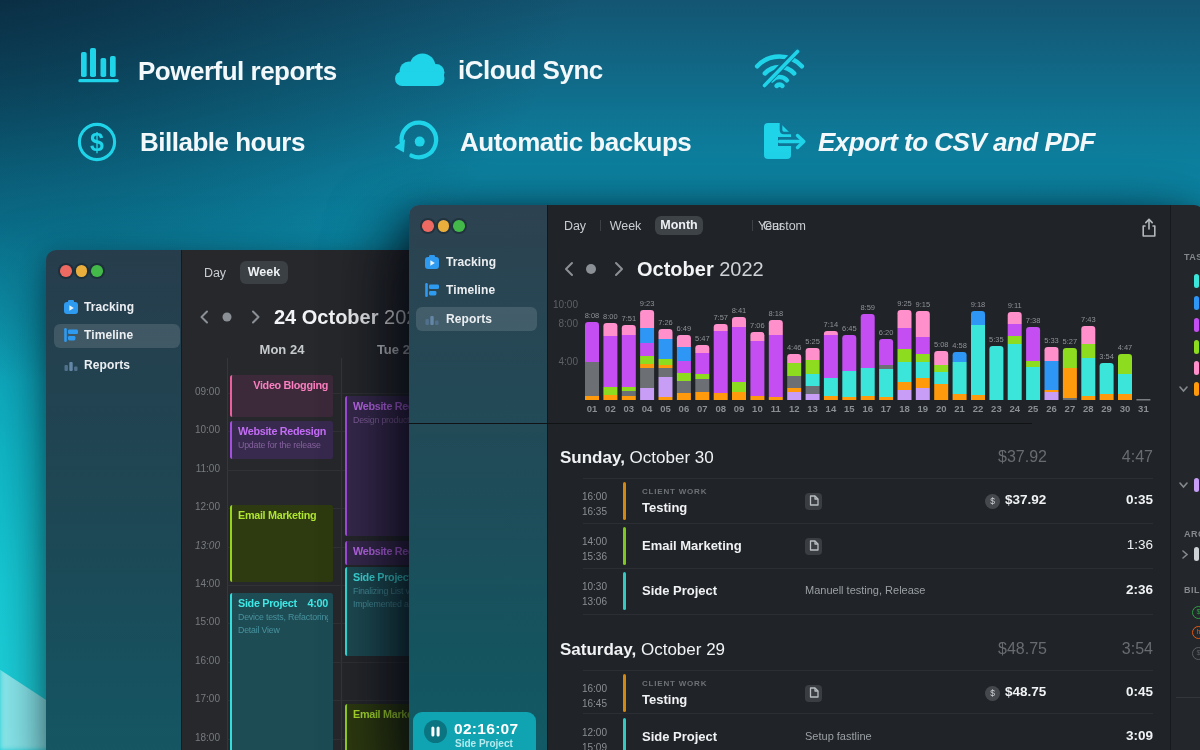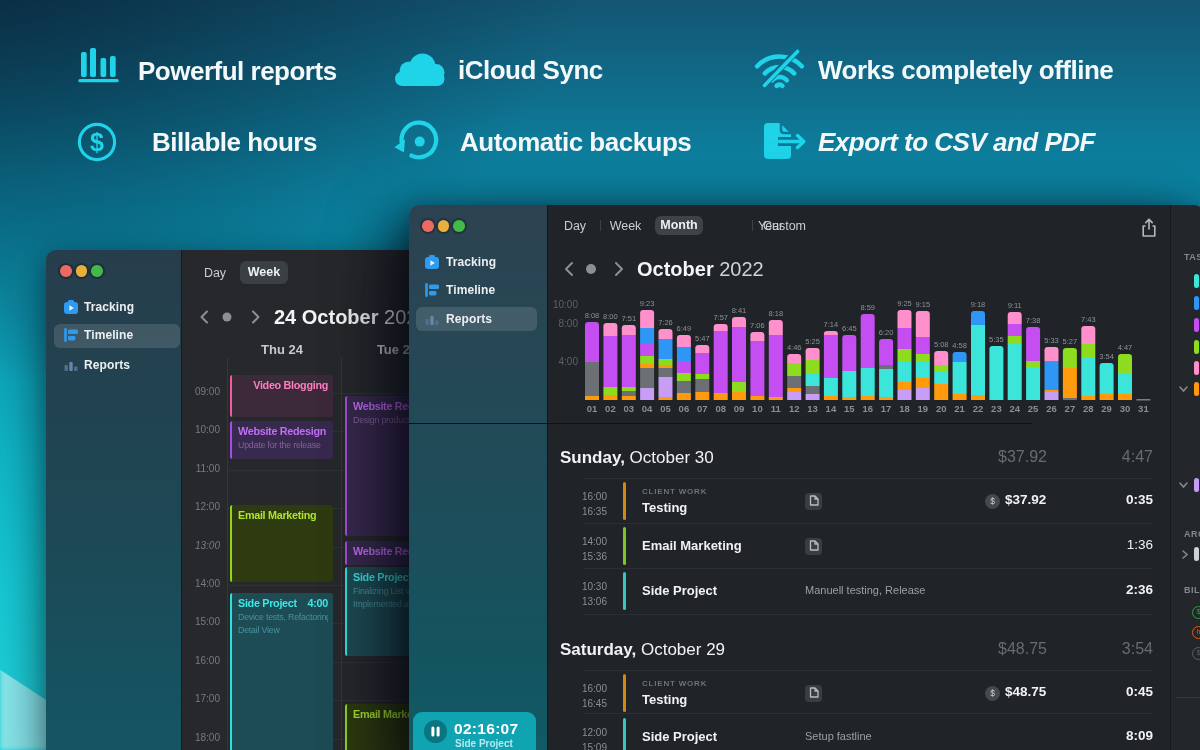--- a/index.html
+++ b/index.html
@@ -33,26 +33,25 @@
     <div style="position:absolute;left:752px;top:46px;"><svg width="56" height="48" viewBox="0 0 56 48">
 <g stroke="#1fd3e8" stroke-width="4.6" fill="none" stroke-linecap="round">
 <path d="M 5.2 20.2 A 30.5 30.5 0 0 1 49.8 20.2"></path>
 <path d="M 12.9 27.4 A 20 20 0 0 1 42.1 27.4"></path>
 <path d="M 20.2 34.2 A 10 10 0 0 1 34.8 34.2"></path>
 <path d="M 24.6 39.9 A 4 4 0 0 1 30.4 39.9"></path>
 </g>
 <line x1="10" y1="41" x2="47" y2="3" stroke="#0d6888" stroke-width="6.5"></line>
 <line x1="12.5" y1="39.5" x2="45.5" y2="5.5" stroke="#1fd3e8" stroke-width="3.6" stroke-linecap="round"></line>
 </svg></div>
-    <div style="position:absolute;left:818px;top:54px;height:32px;line-height:32px;font-size:26px;font-weight:bold;color:#f3f8fa;letter-spacing:-0.5px;">Works completely offline</div>
     <div style="position:absolute;left:77px;top:119px;"><svg width="46" height="46" viewBox="0 0 46 46">
 <circle cx="20" cy="23" r="17.6" fill="none" stroke="#1fd3e8" stroke-width="3.1"></circle>
 <text x="20" y="31.5" font-family="Liberation Sans, sans-serif" font-size="25" font-weight="bold" fill="#1fd3e8" text-anchor="middle">$</text>
 </svg></div>
-    <div style="position:absolute;left:140px;top:126px;height:32px;line-height:32px;font-size:26px;font-weight:bold;color:#f3f8fa;letter-spacing:-0.5px;margin-left:12px;">Billable hours</div>
+    <div style="position:absolute;left:140px;top:126px;height:32px;line-height:32px;font-size:26px;font-weight:bold;color:#f3f8fa;letter-spacing:-0.5px;">Billable hours</div>
     <div style="position:absolute;left:394px;top:118px;"><svg width="50" height="46" viewBox="0 0 50 46">
 <path d="M 7.57 23.5 A 17.3 17.3 0 1 1 17.43 37.6" stroke="#1fd3e8" stroke-width="4.3" fill="none" stroke-linecap="round"></path>
 <path d="M 0.5 29.2 L 11 21.2 L 10 34.4 Z" fill="#1fd3e8"></path>
 <circle cx="25.7" cy="23.6" r="5" fill="#1fd3e8"></circle>
 </svg></div>
     <div style="position:absolute;left:460px;top:126px;height:32px;line-height:32px;font-size:26px;font-weight:bold;color:#f3f8fa;letter-spacing:-0.5px;">Automatic backups</div>
     <div style="position:absolute;left:763px;top:120px;"><svg width="50" height="44" viewBox="0 0 50 44">
 <path fill="#1fd3e8" d="M1 7 Q1 3 5 3 L17 3 L28 14 L28 35 Q28 39 24 39 L5 39 Q1 39 1 35 Z"></path>
 <path d="M18 2.2 L18 10 Q18 13 21 13 L28.8 13" stroke="#0f7697" stroke-width="2.6" fill="none"></path>
 <line x1="15" y1="21.5" x2="36" y2="21.5" stroke="#0f7697" stroke-width="9"></line>
@@ -90,21 +89,21 @@
       <div style="position:absolute;left:141px;top:13px;width:56px;height:21px;line-height:21px;font-size:12.5px;color:#c9cdd1;text-align:center;">Day</div>
       <div style="position:absolute;left:194px;top:11px;width:48px;height:23px;border-radius:6px;background:#3b4045;line-height:23px;font-size:12.5px;font-weight:bold;color:#eef1f3;text-align:center;">Week</div>
       <svg style="position:absolute;left:154px;top:60px;" width="60" height="14" viewBox="0 0 60 14">
         <g stroke="#8b9096" stroke-width="2" fill="none" stroke-linecap="round" stroke-linejoin="round">
           <path d="M7 1.5 L1.5 7 L7 12.5"></path>
           <path d="M53 1.5 L58.5 7 L53 12.5"></path>
         </g>
         <circle cx="27" cy="7" r="4.5" fill="#8b9096"></circle>
       </svg>
       <div style="position:absolute;left:228px;top:55px;height:24px;line-height:24px;font-size:20px;font-weight:bold;color:#f2f4f6;white-space:nowrap;">24 October <span style="color:#eef1f3;font-weight:normal;">2022</span></div>
-      <div style="position:absolute;left:184px;top:92px;width:104px;text-align:center;font-size:13px;font-weight:bold;color:#c6cacd;">Thu 24</div>
+      <div style="position:absolute;left:184px;top:92px;width:104px;text-align:center;font-size:13px;font-weight:bold;color:#c6cacd;">Mon 24</div>
       <div style="position:absolute;left:299px;top:92px;width:104px;text-align:center;font-size:13px;font-weight:bold;color:#c6cacd;">Tue 25</div>
       <div style="position:absolute;left:181px;top:108px;width:1px;height:412px;background:#35373b;"></div>
       <div style="position:absolute;left:295px;top:108px;width:1px;height:412px;background:#35373b;"></div>
       <div style="position:absolute;left:181px;top:143px;width:199px;height:1px;background:#303236;"></div>
       <div style="position:absolute;left:116px;top:136px;width:58px;text-align:right;font-size:10px;color:#777b7f;">09:00</div>
       <div style="position:absolute;left:181px;top:181px;width:199px;height:1px;background:#303236;"></div>
       <div style="position:absolute;left:116px;top:174px;width:58px;text-align:right;font-size:10px;color:#777b7f;">10:00</div>
       <div style="position:absolute;left:181px;top:220px;width:199px;height:1px;background:#303236;"></div>
       <div style="position:absolute;left:116px;top:213px;width:58px;text-align:right;font-size:10px;color:#777b7f;">11:00</div>
       <div style="position:absolute;left:181px;top:258px;width:199px;height:1px;background:#303236;"></div>
@@ -461,21 +460,21 @@
             <path d="M6 1 v3 h3" fill="none" stroke="#b9bec3" stroke-width="1.3" stroke-linejoin="round"></path>
           </svg></div>
         <div style="position:absolute;left:438px;top:480.5px;width:15px;height:15px;border-radius:50%;background:#45494e;text-align:center;line-height:15px;font-size:8.5px;color:#cfd3d7;">$</div>
         <div style="position:absolute;left:458px;top:479px;font-size:13.5px;font-weight:bold;color:#f0f2f4;">$48.75</div>
         <div style="position:absolute;left:526px;top:479px;width:80px;text-align:right;font-size:13.5px;font-weight:bold;color:#f0f2f4;">0:45</div>
         <div style="position:absolute;left:36px;top:507.5px;width:570px;height:1px;background:#2b2f33;"></div>
         <div style="position:absolute;left:14px;top:519.5px;width:46px;text-align:right;font-size:10px;color:#8a8f94;line-height:15px;">12:00<br>15:09</div>
         <div style="position:absolute;left:75.5px;top:513px;width:3.5px;height:38px;border-radius:2px;background:#31c9c1;"></div>
         <div style="position:absolute;left:95px;top:524px;font-size:13px;font-weight:bold;color:#f0f2f4;">Side Project</div>
         <div style="position:absolute;left:258px;top:525px;font-size:11px;color:#9aa0a5;">Setup fastline</div>
-        <div style="position:absolute;left:526px;top:523px;width:80px;text-align:right;font-size:13.5px;font-weight:bold;color:#f0f2f4;">8:09</div>
+        <div style="position:absolute;left:526px;top:523px;width:80px;text-align:right;font-size:13.5px;font-weight:bold;color:#f0f2f4;">3:09</div>
       </div>
       <div style="position:absolute;left:761px;top:0;width:34px;height:100%;background:#23272b;border-left:1px solid #17191c;">
         <div style="position:absolute;left:13px;top:47px;font-size:9px;font-weight:bold;letter-spacing:0.5px;color:#84898e;white-space:nowrap;">TASKS</div>
         <div style="position:absolute;left:22.5px;top:69px;width:5px;height:14px;border-radius:2.5px;background:#3ce5da;"></div>
         <div style="position:absolute;left:22.5px;top:91px;width:5px;height:14px;border-radius:2.5px;background:#2e96f5;"></div>
         <div style="position:absolute;left:22.5px;top:113px;width:5px;height:14px;border-radius:2.5px;background:#c44ef2;"></div>
         <div style="position:absolute;left:22.5px;top:135px;width:5px;height:14px;border-radius:2.5px;background:#8edc20;"></div>
         <div style="position:absolute;left:22.5px;top:156px;width:5px;height:14px;border-radius:2.5px;background:#ff90cb;"></div>
         <div style="position:absolute;left:22.5px;top:177px;width:5px;height:14px;border-radius:2.5px;background:#ff9a0d;"></div>
         <div style="position:absolute;left:22.5px;top:273px;width:5px;height:14px;border-radius:2.5px;background:#c79df6;"></div>

